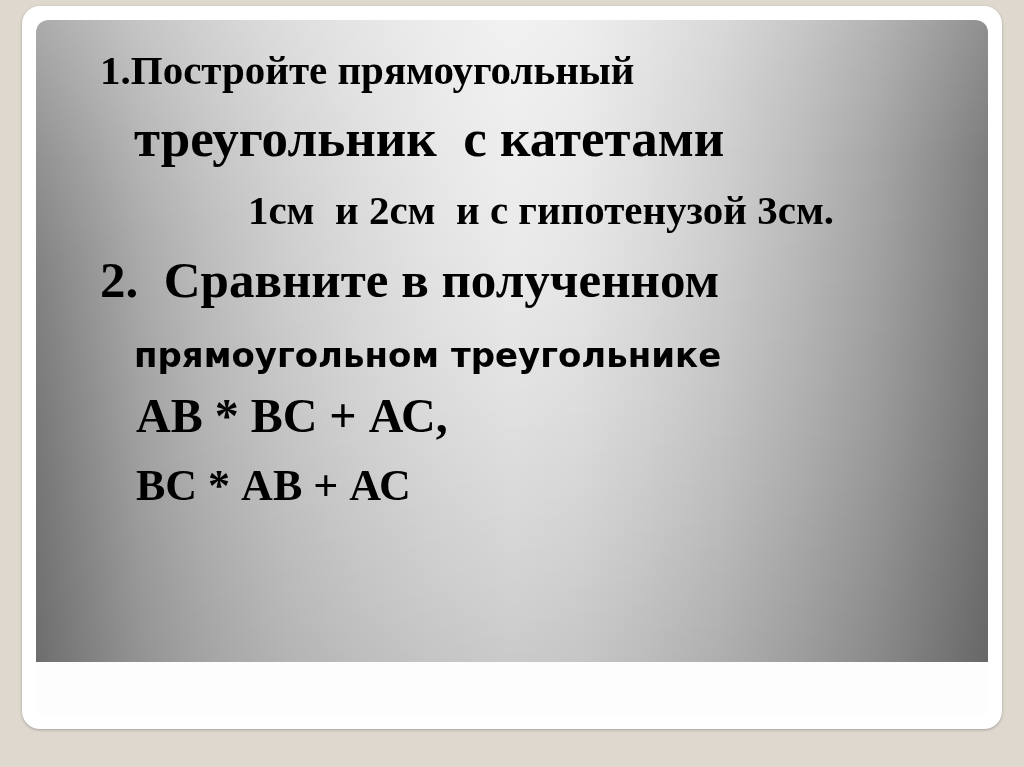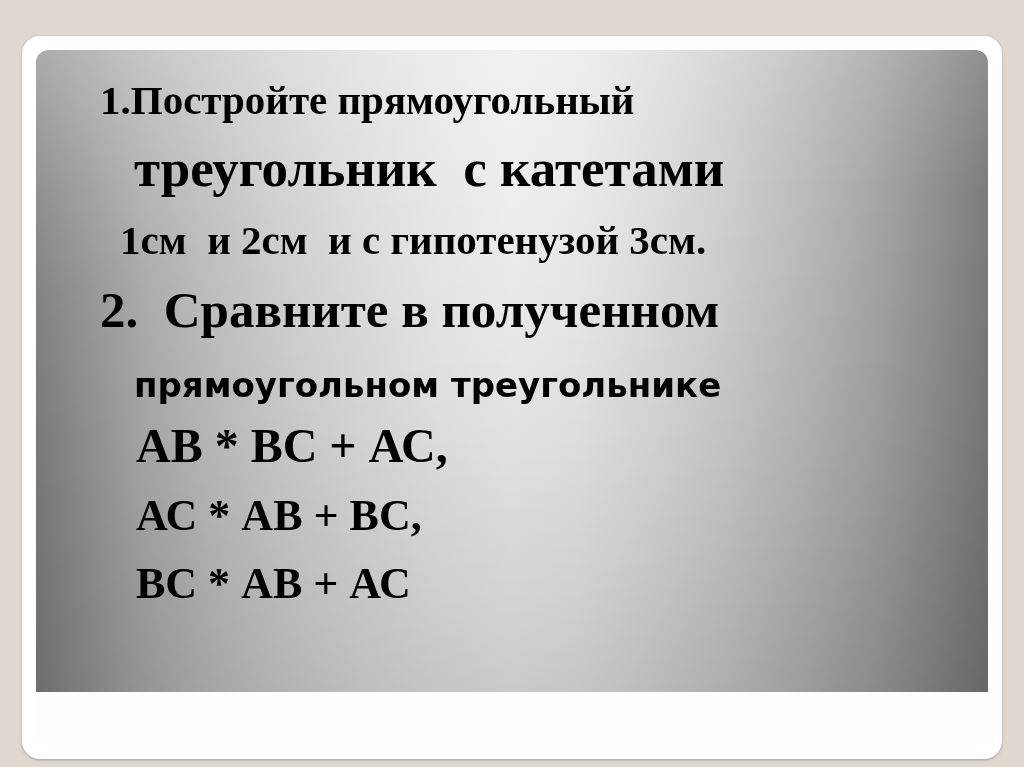--- a/index.html
+++ b/index.html
@@ -9,21 +9,21 @@
   body {
     width: 1024px;
     height: 767px;
     background: #ded8ce;
     font-family: "Liberation Serif", serif;
     overflow: hidden;
   }
   .slide-frame {
     position: absolute;
     left: 22px;
-    top: 36px;
+    top: 6px;
     width: 980px;
     height: 723px;
     background: #ffffff;
     border-radius: 18px;
     box-shadow: 0 1px 3px rgba(0,0,0,0.25);
     overflow: hidden;
   }
   .slide-inner {
     position: absolute;
     left: 14px;
@@ -98,21 +98,21 @@
     font-family: "Liberation Serif", serif;
     font-weight: bold;
     font-size: 41px;
     line-height: 1.0;
     letter-spacing: 0px;
     white-space: pre;
     margin: 0;
   }
   .l1  { font-size: 41px; margin-left: 24px;  margin-top: 4px; }
   .l2  { font-size: 53px; margin-left: 58px;  margin-top: 21px; }
-  .l3  { font-size: 41px; margin-left: 44px;  margin-top: 25px; }
+  .l3  { font-size: 41px; margin-left: 44px;  margin-top: 25px; text-align: center; }
   .l4  { font-size: 51px; margin-left: 24px;  margin-top: 24px; }
   .l5  { font-size: 40px; margin-left: 58px;  margin-top: 32px;
          font-family: "DejaVu Sans", sans-serif; font-weight: bold; font-size: 34px; }
   .l6  { font-size: 48px; margin-left: 60px;  margin-top: 20px; }
   .l7  { font-size: 44px; margin-left: 60px;  margin-top: 24px; }
   .l8  { font-size: 44px; margin-left: 60px;  margin-top: 24px; }
 </style>
 </head>
 <body>
 
@@ -122,21 +122,20 @@
     <div class="content-panel">
       <div class="panel-sheen"></div>
 
       <div class="text-body">
         <p class="line l1">1.Постройте прямоугольный</p>
         <p class="line l2">треугольник  с катетами</p>
         <p class="line l3">1см  и 2см  и с гипотенузой 3см.</p>
         <p class="line l4">2.  Сравните в полученном</p>
         <p class="line l5">прямоугольном треугольнике</p>
         <p class="line l6">АВ * ВС + АС,</p>
-        <p class="line l7">АС * АВ + ВС,</p>
         <p class="line l8">ВС * АВ + АС</p>
       </div>
     </div>
 
     <div class="bottom-panel"></div>
 
   </div>
 </div>
 
 </body></html>

